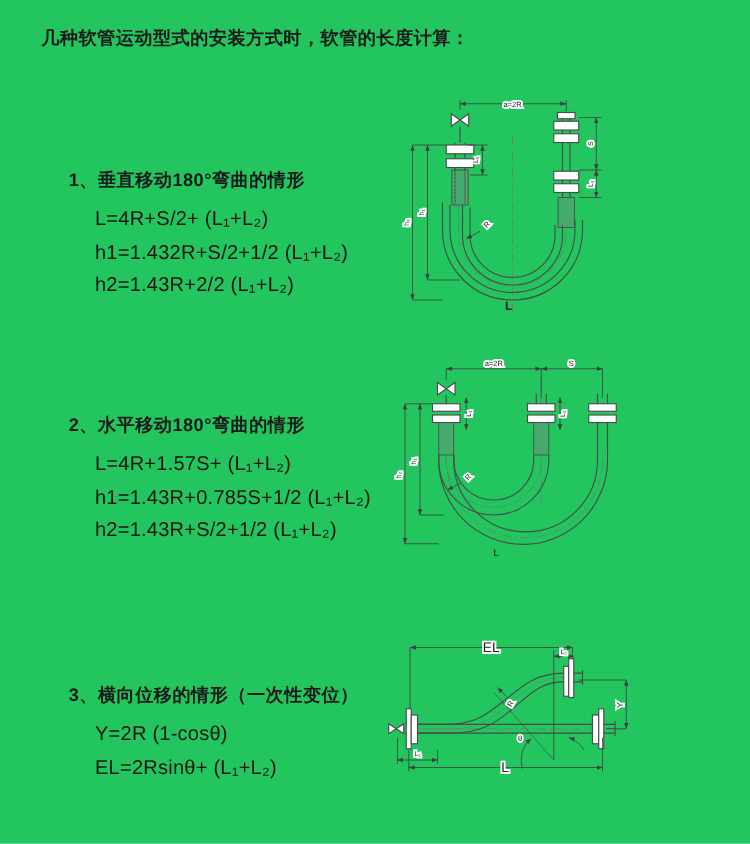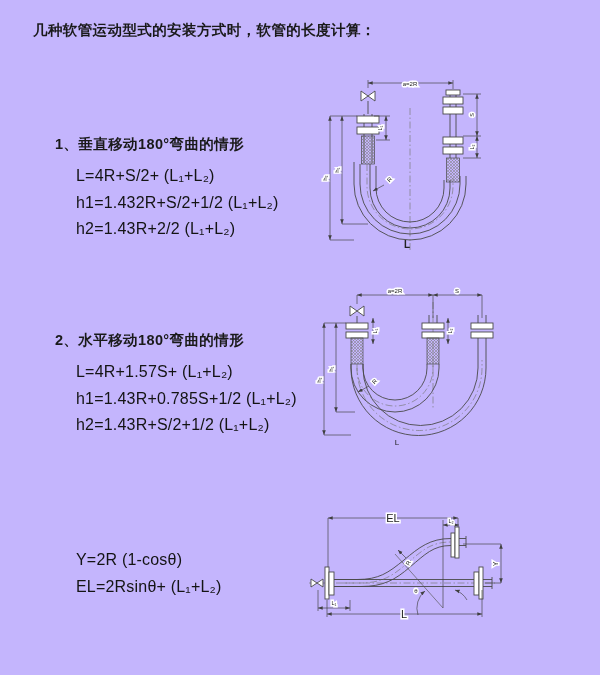--- a/index.html
+++ b/index.html
@@ -1,16 +1,16 @@
 <!DOCTYPE html>
 <html><head>
 <meta charset="utf-8">
 <style>
   html,body{margin:0;padding:0;background:#e8e8e8;}
-  .page{position:relative;width:600px;height:675px;background:#c4b5fd;overflow:hidden;
+  .page{position:relative;width:600px;height:675px;background:#22c55e;overflow:hidden;
         font-family:"Liberation Sans","DejaVu Sans",sans-serif;color:#1a1a1a;}
   .title{position:absolute;left:33px;top:21px;font-size:14.5px;font-weight:700;letter-spacing:.4px;}
   .sec{position:absolute;left:55px;margin-top:28px;}
   .sec .hd{margin:0 0 9px 0;font-size:14.5px;font-weight:700;letter-spacing:.4px;}
   .sec .f{padding-left:21px;font-size:16px;line-height:26.5px;letter-spacing:.2px;color:#141414;}
   #sec1{top:107px}
   #sec2{top:303px}
   #sec3{top:519px}
   svg{position:absolute;}
   #d1{left:310px;top:66px}
@@ -42,20 +42,21 @@
   </div>
 
   <div class="sec" id="sec2">
     <div class="hd">2、水平移动180°弯曲的情形</div>
     <div class="f">L=4R+1.57S+ (L₁+L₂)</div>
     <div class="f">h1=1.43R+0.785S+1/2 (L₁+L₂)</div>
     <div class="f">h2=1.43R+S/2+1/2 (L₁+L₂)</div>
   </div>
 
   <div class="sec" id="sec3">
+    <div class="hd">3、横向位移的情形（一次性变位）</div>
     <div class="f">Y=2R (1-cosθ)</div>
     <div class="f">EL=2Rsinθ+ (L₁+L₂)</div>
   </div>
 
   <svg id="d1" width="280" height="192" viewBox="0 0 280 192">
     <defs>
       <marker id="arw" viewBox="0 0 10 10" refX="9" refY="5" markerWidth="8" markerHeight="8" orient="auto-start-reverse">
         <path d="M0,1.5 L9,5 L0,8.5 z" fill="#3f3f3f"></path>
       </marker>
       <pattern id="hch" width="3" height="3" patternUnits="userSpaceOnUse">

